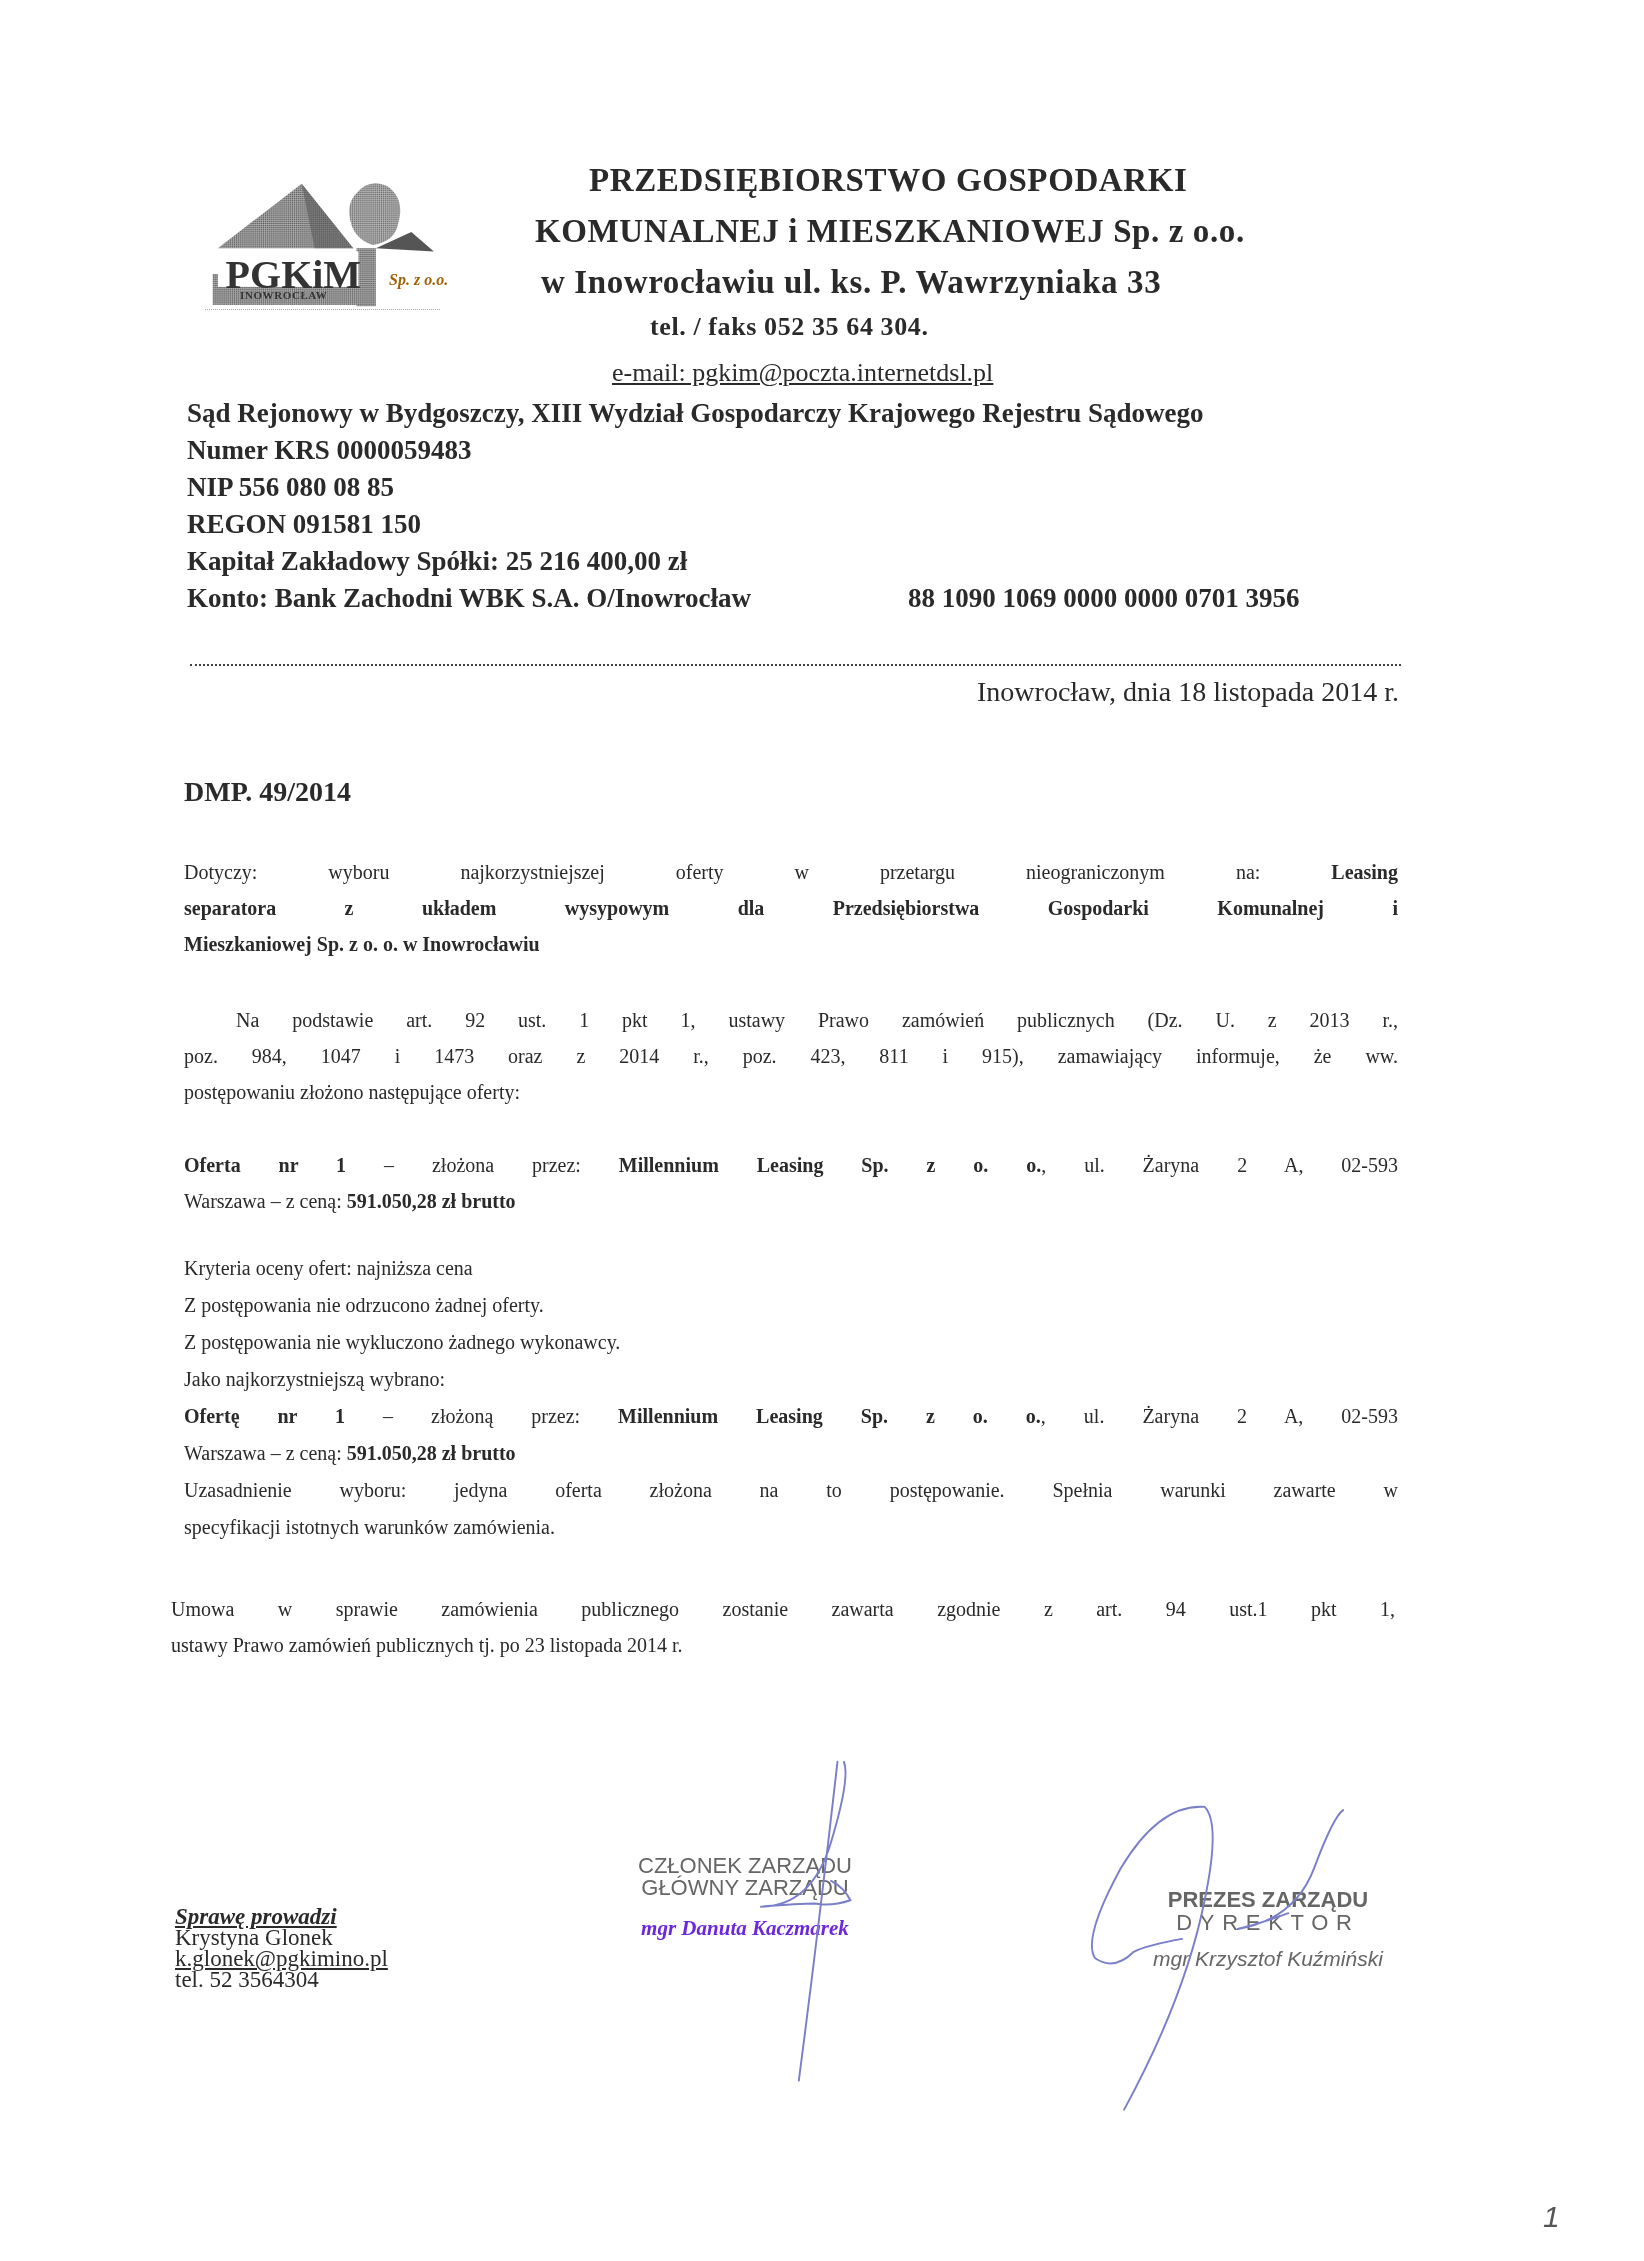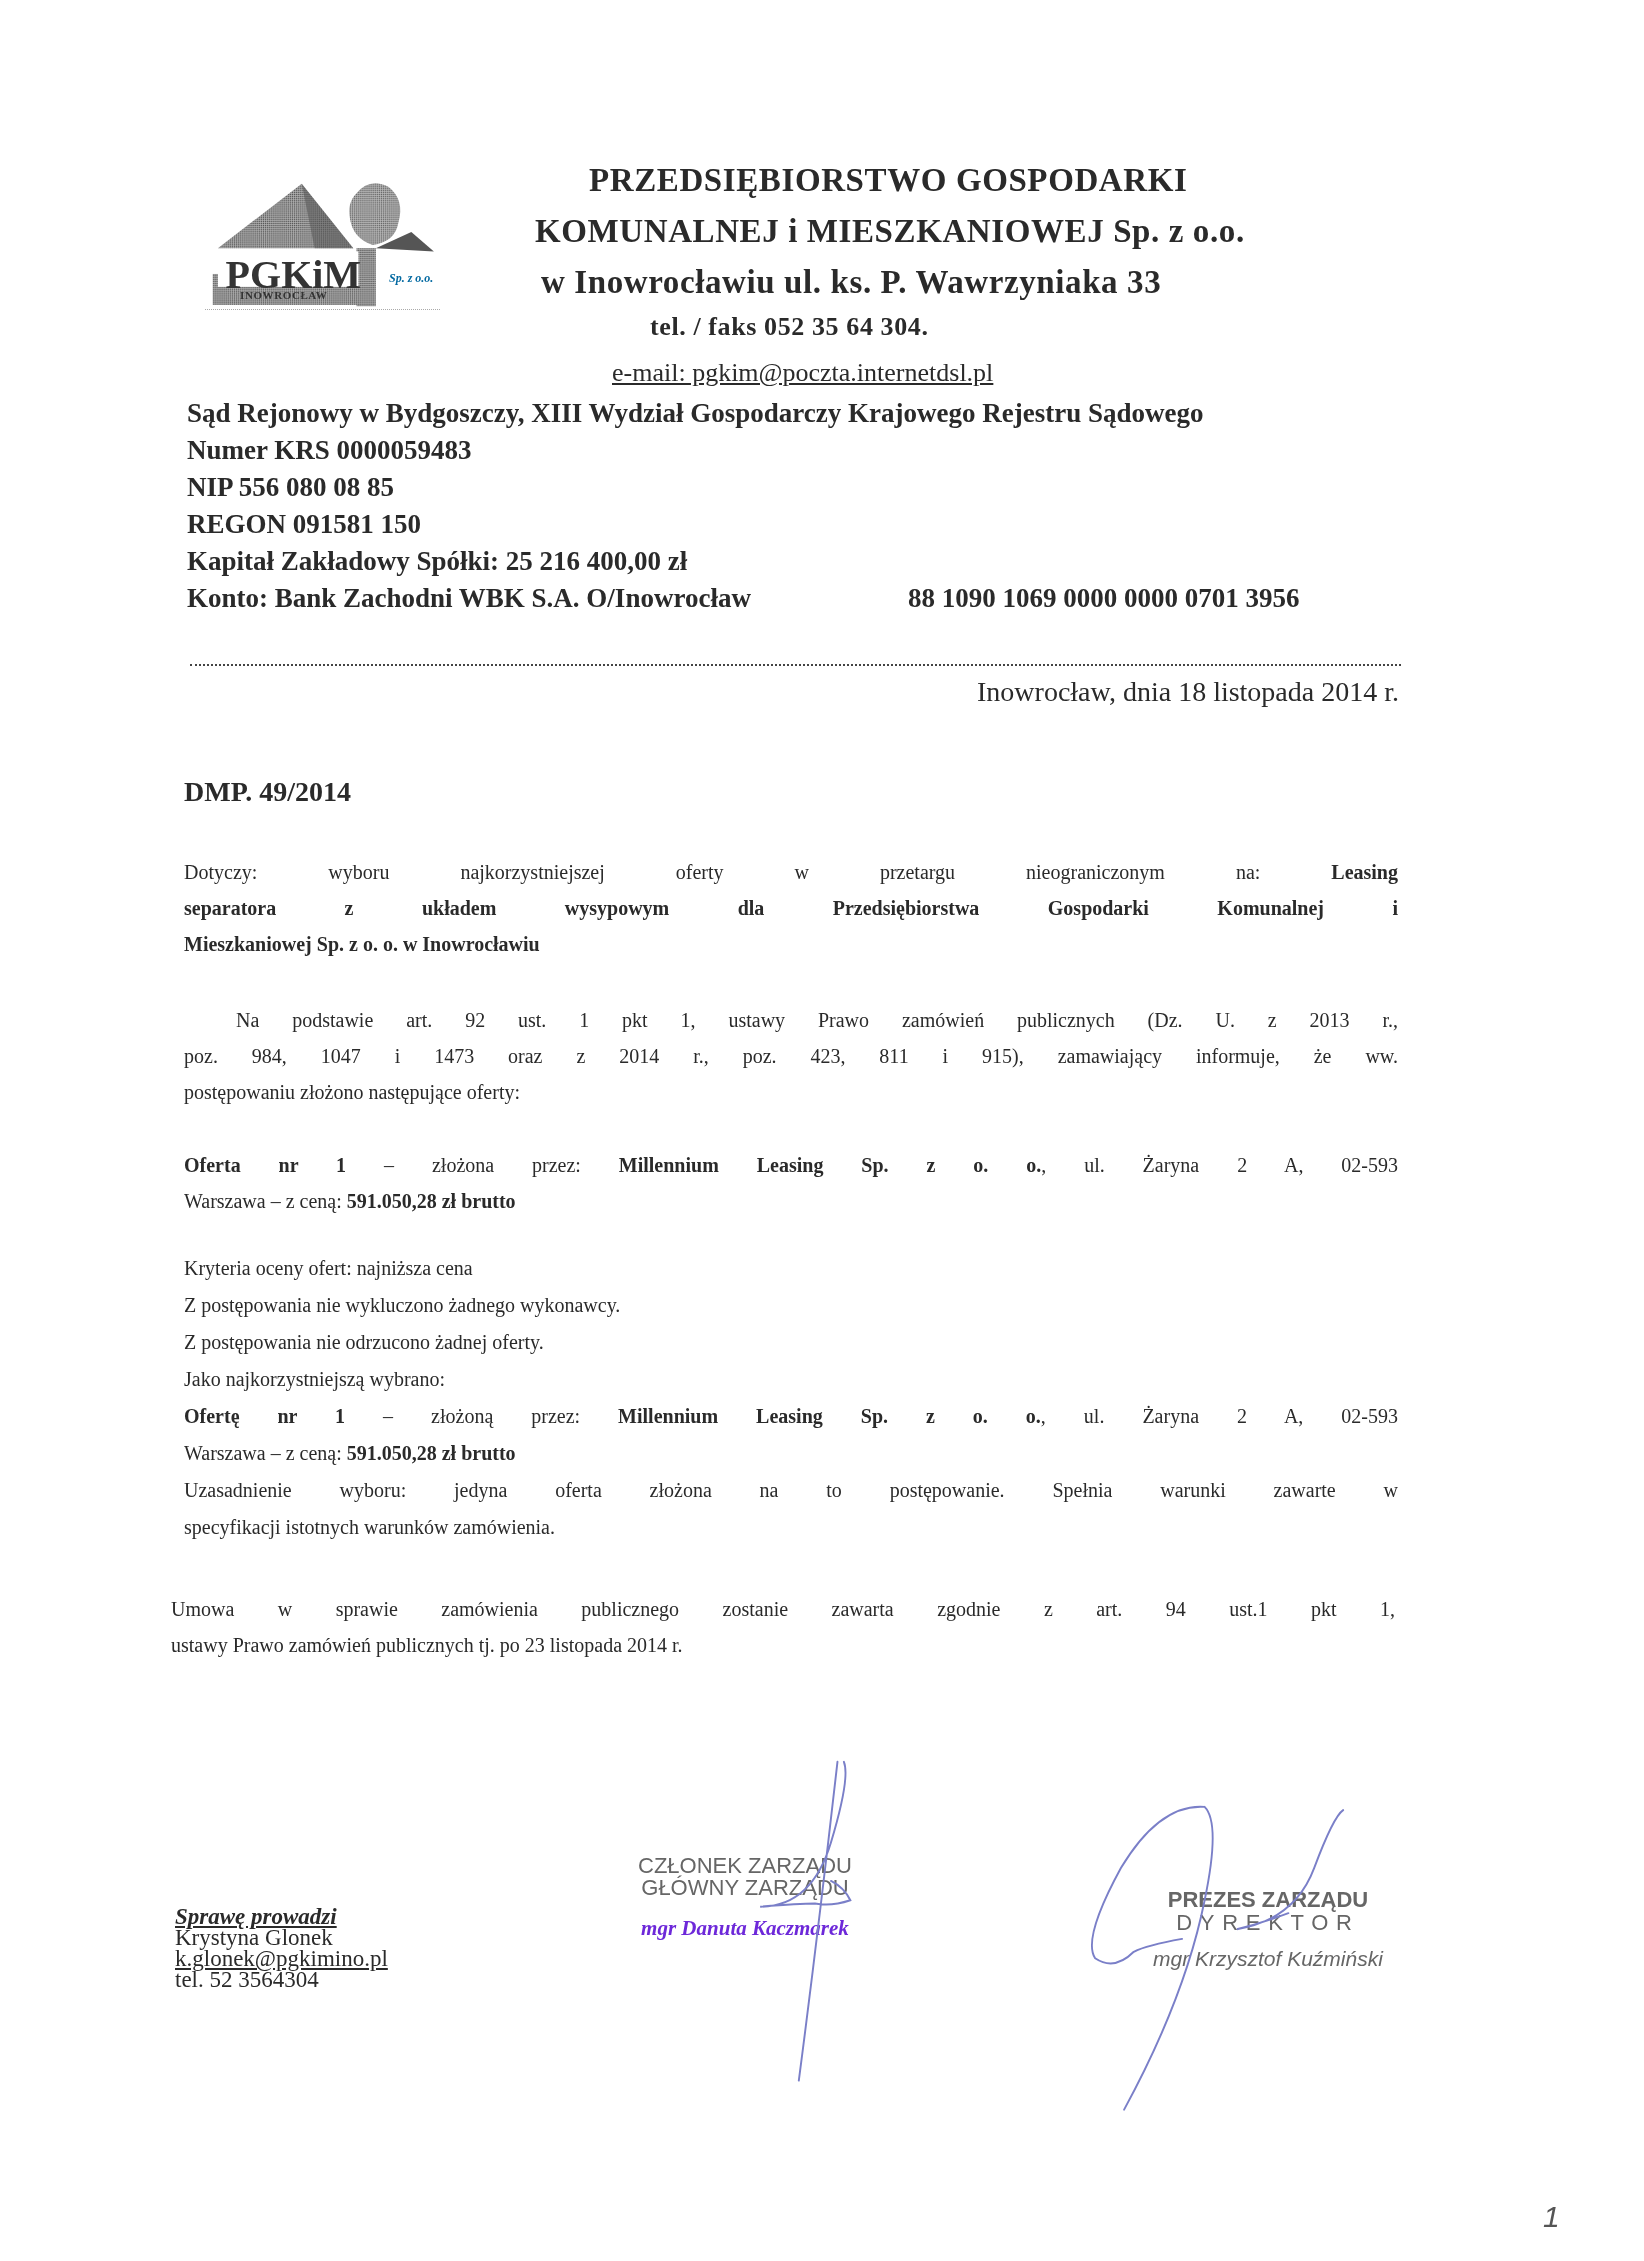--- a/index.html
+++ b/index.html
@@ -77,21 +77,21 @@
     <polygon points="20,135 150,35 230,135" fill="url(#ht)"></polygon>
     <polygon points="150,35 230,135 170,135" fill="#555" opacity="0.55"></polygon>
     <path d="M235,50 Q255,25 285,40 Q310,60 300,95 Q295,125 260,130 Q230,120 225,90 Q220,65 235,50 Z" fill="url(#ht)" opacity="0.9"></path>
     <polygon points="265,135 320,110 355,140" fill="#555"></polygon>
     <rect x="12" y="175" width="250" height="48" fill="url(#ht)"></rect>
     <rect x="235" y="135" width="30" height="90" fill="url(#ht)"></rect>
     <rect x="20" y="140" width="218" height="55" fill="#fff"></rect>
   </svg>
   <span class="abs" style="left:20.6px;top:90px;font-size:40px;font-weight:bold;color:#333;">PGKiM</span>
   <span class="abs" style="left:35px;top:128px;font-size:11px;font-weight:bold;color:#333;letter-spacing:0.6px;">INOWROCŁAW</span>
-  <span class="abs" style="left:184px;top:110px;font-size:12px;font-style:italic;font-weight:bold;color:#0369a1;">Sp. z o.o.</span>
+  <span class="abs" style="left:184px;top:110px;font-size:16px;font-style:italic;font-weight:bold;color:#a16207;">Sp. z o.o.</span>
 </div>
 <div id="logo-rule" class="abs"></div>
 
 <div id="h1" class="abs hdr">PRZEDSIĘBIORSTWO GOSPODARKI</div>
 <div id="h2" class="abs hdr">KOMUNALNEJ i MIESZKANIOWEJ Sp. z o.o.</div>
 <div id="h3" class="abs hdr">w Inowrocławiu ul. ks. P. Wawrzyniaka 33</div>
 <div id="h4" class="abs hdr">tel. / faks 052 35 64 304.</div>
 <div id="h5" class="abs">e-mail: pgkim@poczta.internetdsl.pl</div>
 
 <div id="r1" class="abs reg">Sąd Rejonowy w Bydgoszczy, XIII Wydział Gospodarczy Krajowego Rejestru Sądowego</div>
@@ -119,22 +119,22 @@
   <span class="l">postępowaniu złożono następujące oferty:</span>
 </div>
 
 <div id="oferta1" class="para body-text">
   <span class="j"><b>Oferta nr 1</b><span> – złożona przez: </span><b>Millennium Leasing Sp. z o. o.</b><span>, ul. Żaryna 2 A, 02-593</span></span>
   <span class="l"><span>Warszawa – z ceną: </span><b>591.050,28 zł brutto</b></span>
 </div>
 
 <div id="kryteria" class="para body-text">
   <span class="l">Kryteria oceny ofert: najniższa cena</span>
+  <span class="l">Z postępowania nie odrzucono żadnej oferty.</span>
   <span class="l">Z postępowania nie wykluczono żadnego wykonawcy.</span>
-  <span class="l">Z postępowania nie odrzucono żadnej oferty.</span>
   <span class="l">Jako najkorzystniejszą wybrano:</span>
   <span class="j"><b>Ofertę nr 1</b><span> – złożoną przez: </span><b>Millennium Leasing Sp. z o. o.</b><span>, ul. Żaryna 2 A, 02-593</span></span>
   <span class="l"><span>Warszawa – z ceną: </span><b>591.050,28 zł brutto</b></span>
   <span class="j">Uzasadnienie wyboru: jedyna oferta złożona na to postępowanie. Spełnia warunki zawarte w</span>
   <span class="l">specyfikacji istotnych warunków zamówienia.</span>
 </div>
 
 <div id="umowa" class="para body-text">
   <span class="j">Umowa w sprawie zamówienia publicznego zostanie zawarta zgodnie z art. 94 ust.1 pkt 1,</span>
   <span class="l">ustawy Prawo zamówień publicznych tj. po 23 listopada 2014 r.</span>

